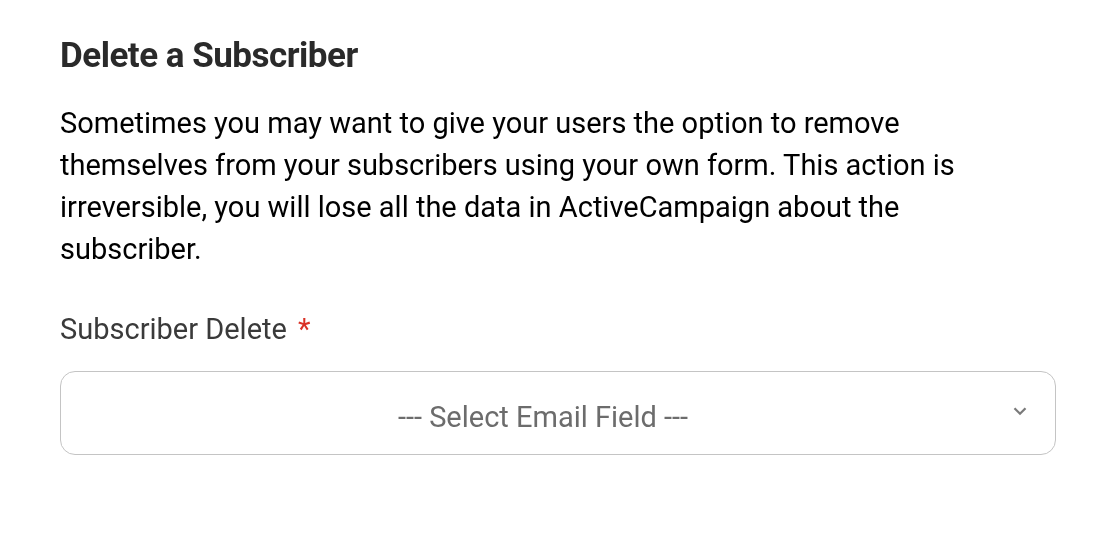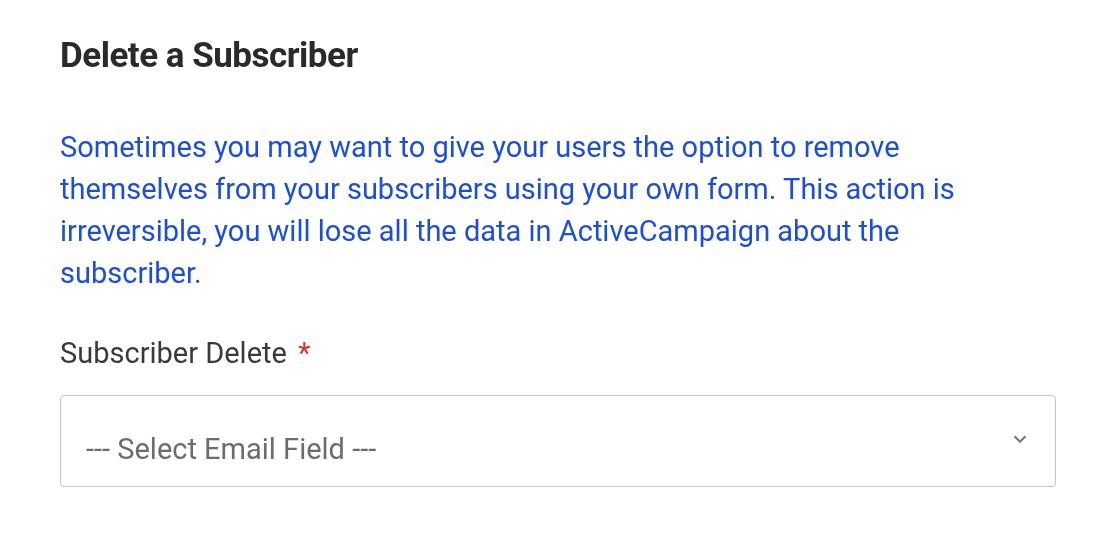--- a/index.html
+++ b/index.html
@@ -10,56 +10,56 @@
     body {
       font-family: -apple-system, BlinkMacSystemFont, "Segoe UI", Roboto, "Helvetica Neue", Arial, sans-serif;
       background: #ffffff;
       padding: 35px 60px;
       width: 1116px;
     }
     .heading {
       font-size: 35px;
       font-weight: 700;
       color: #2a2a2a;
-      margin-bottom: 50px;
+      margin-bottom: 26px;
       letter-spacing: -0.5px;
     }
     .description {
       font-size: 29px;
       line-height: 1.45;
-      color: #1d4ed8;
+      color: #000000;
       margin-bottom: 42px;
       max-width: 980px;
     }
     .field-label-row {
       font-size: 29px;
       color: #3a3a3a;
       margin-bottom: 25px;
     }
     .required-asterisk {
       color: #d93025;
       margin-left: 4px;
     }
     .select-wrapper {
       position: relative;
       width: 100%;
       max-width: 1000px;
     }
     .select-box {
       width: 100%;
       border: 1px solid #c4c4c4;
-      border-radius: 4px;
+      border-radius: 15px;
       background: #ffffff;
-      padding: 36px 55px 20px 25px;
+      padding: 28px 55px 20px 25px;
       font-size: 29px;
       color: #6c6c6c;
       cursor: pointer;
       display: flex;
       align-items: center;
-      justify-content: flex-start;
+      justify-content: center;
     }
     .select-text {
       color: #6c6c6c;
     }
     .chevron {
       position: absolute;
       right: 25px;
       top: 50%;
       transform: translateY(-50%);
       pointer-events: none;

